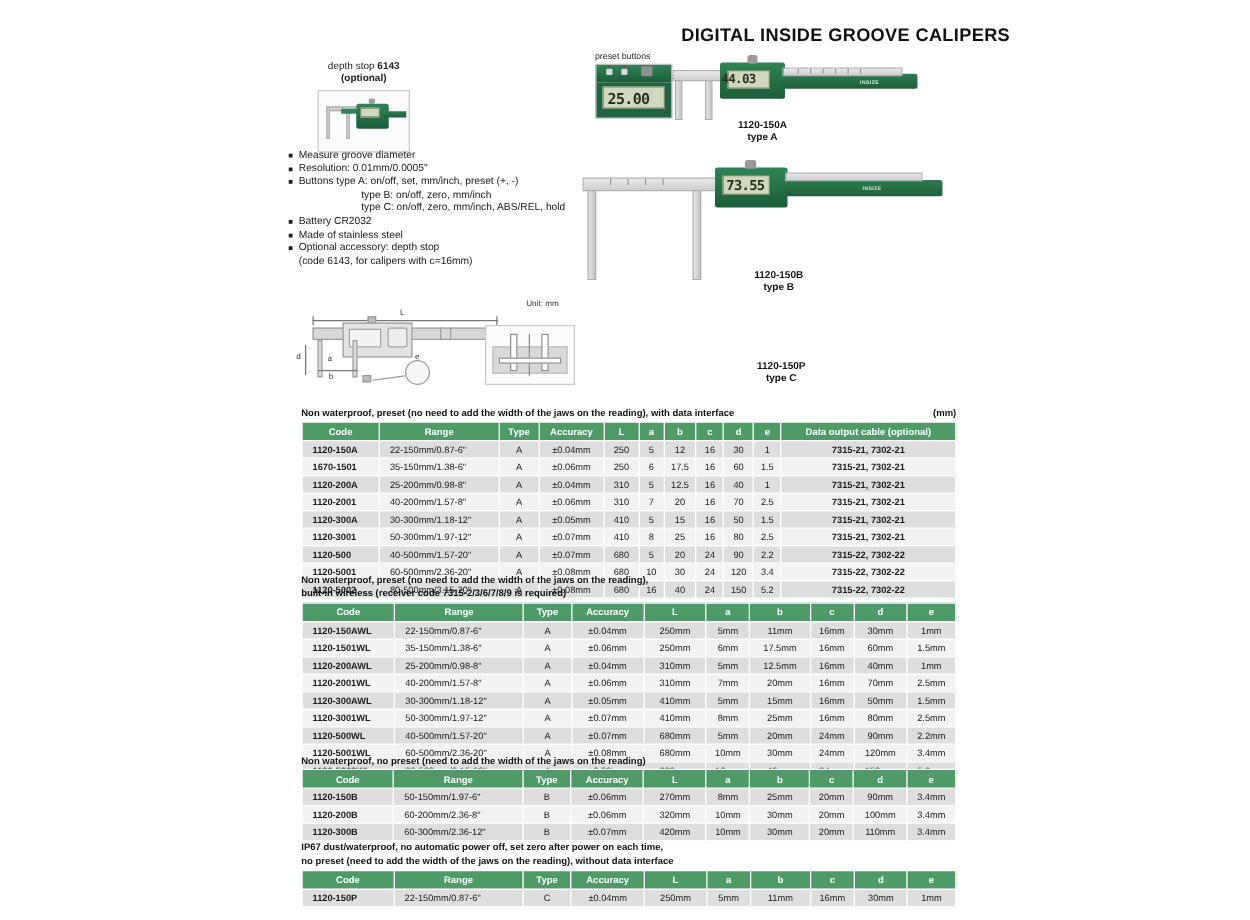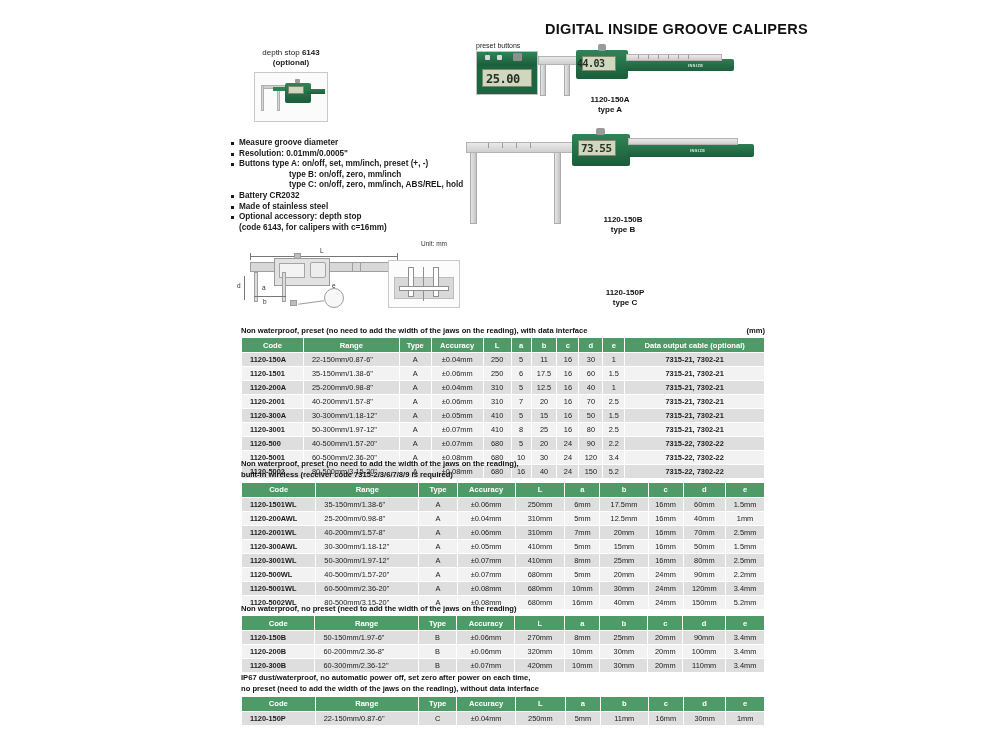--- a/index.html
+++ b/index.html
@@ -34,21 +34,21 @@
   .presetcall { position:absolute; left:470px; top:42px; width:80px;margin-left:6px; }
   .presetcall .lbl { font-size:7px; color:#222; margin-bottom:2px; }
   .presetcall .lcdbox {
     width:62px; height:44px; border:1px solid #c0c0c0; background:#f4f4f4;
     position:relative; overflow:hidden;
   }
   .leader { position:absolute; background:#cc1f1f; height:1px; }
   .leaderv { position:absolute; background:#cc1f1f; width:1px; }
 
   
-  .features { position:absolute; left:231px; top:138px; width:260px;font-weight:bold; }
+  .features { position:absolute; left:231px; top:119px; width:260px; }
   .features ul { list-style:none; margin:0; padding:0; }
   .features li {
     font-size:8.2px; line-height:10.6px; color:#1a1a1a;
     padding-left:8px; position:relative; white-space:nowrap;
   }
   .features li.bulleted::before {
     content:""; position:absolute; left:0; top:4px;
     width:3px; height:3px; background:#1a1a1a;
   }
   .features li.sub { padding-left:58px; }
@@ -276,28 +276,28 @@
           </tr>
         </thead>
       <tbody id="t1b">
           <tr>
             <td class="code">1120-150A</td>
             <td class="range">22-150mm/0.87-6"</td>
             <td>A</td>
             <td>±0.04mm</td>
             <td>250</td>
             <td>5</td>
-            <td>11</td>
+            <td>12</td>
             <td>16</td>
             <td>30</td>
             <td>1</td>
             <td class="cable">7315-21, 7302-21</td>
           </tr>
           <tr>
-            <td class="code">1120-1501</td>
+            <td class="code">1670-1501</td>
             <td class="range">35-150mm/1.38-6"</td>
             <td>A</td>
             <td>±0.06mm</td>
             <td>250</td>
             <td>6</td>
             <td>17.5</td>
             <td>16</td>
             <td>60</td>
             <td>1.5</td>
             <td class="cable">7315-21, 7302-21</td>
@@ -422,20 +422,32 @@
             <th>L</th>
             <th>a</th>
             <th>b</th>
             <th>c</th>
             <th>d</th>
             <th>e</th>
           </tr>
         </thead>
       <tbody id="t2b">
           <tr>
+            <td class="code">1120-150AWL</td>
+            <td class="range">22-150mm/0.87-6"</td>
+            <td>A</td>
+            <td>±0.04mm</td>
+            <td>250mm</td>
+            <td>5mm</td>
+            <td>11mm</td>
+            <td>16mm</td>
+            <td>30mm</td>
+            <td>1mm</td>
+          </tr>
+          <tr>
             <td class="code">1120-1501WL</td>
             <td class="range">35-150mm/1.38-6"</td>
             <td>A</td>
             <td>±0.06mm</td>
             <td>250mm</td>
             <td>6mm</td>
             <td>17.5mm</td>
             <td>16mm</td>
             <td>60mm</td>
             <td>1.5mm</td>

